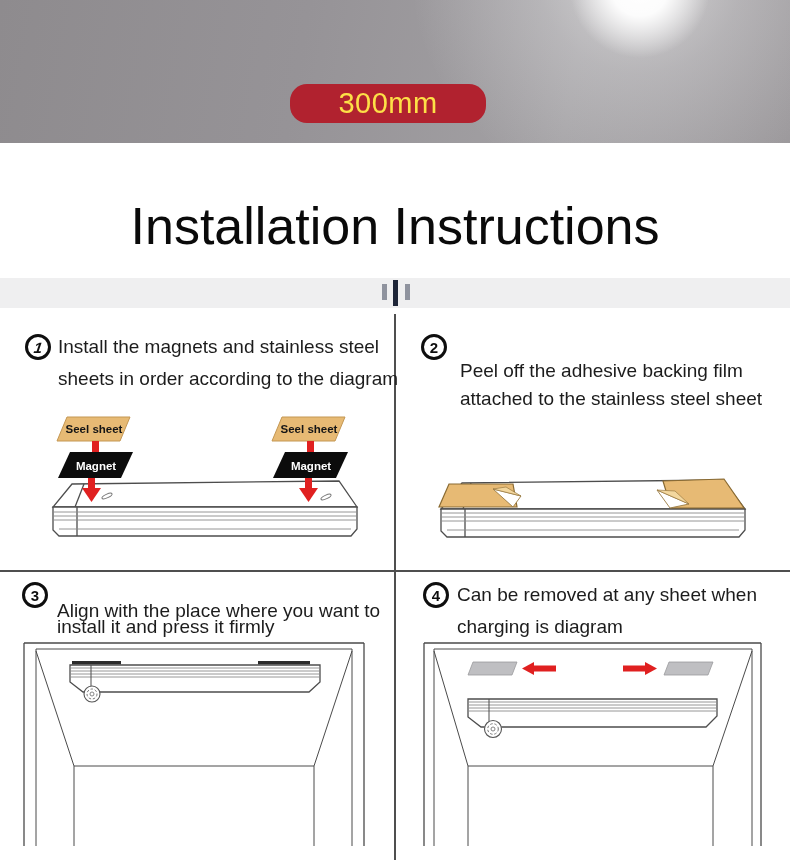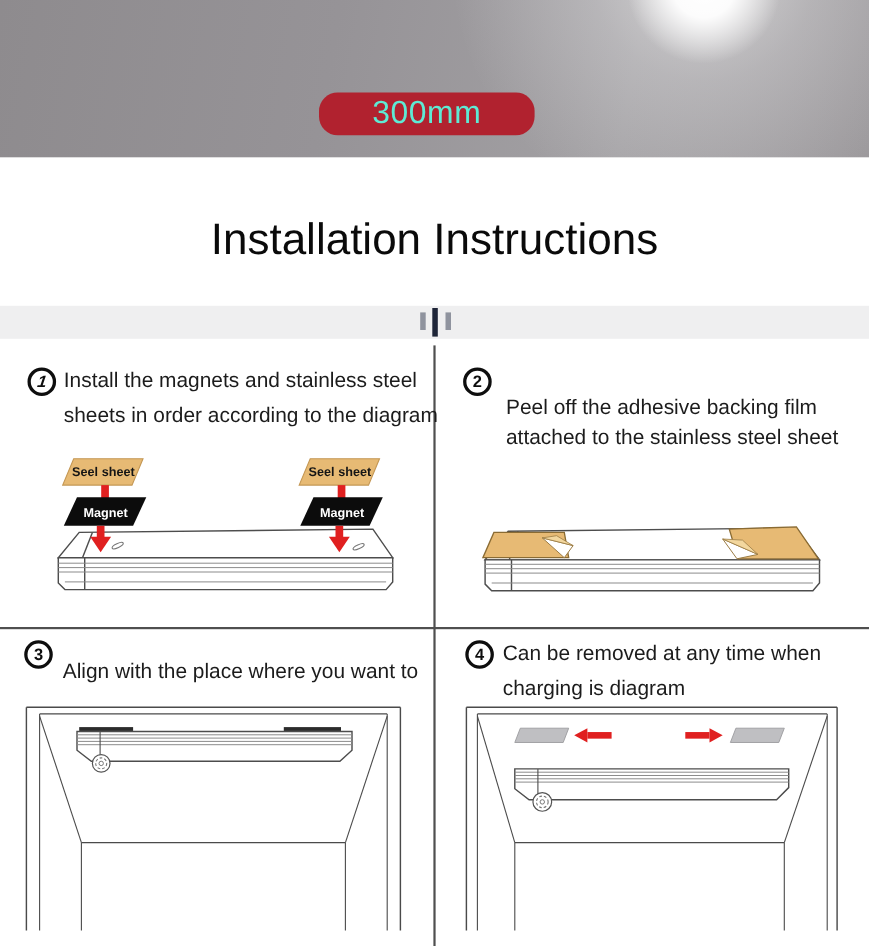--- a/index.html
+++ b/index.html
@@ -12,26 +12,26 @@
     position:absolute; left:0; top:0; width:790px; height:143px;
     background:
       radial-gradient(circle 70px at 81% -12px, #ffffff 0%, rgba(255,255,255,.95) 40%, rgba(255,255,255,0) 100%),
       radial-gradient(circle 230px at 81% -30px, rgba(255,255,255,.55) 0%, rgba(240,240,242,.28) 45%, rgba(220,220,222,0) 100%),
       linear-gradient(100deg, #8e8b8e 0%, #969397 38%, #a3a1a4 72%, #9c999c 100%);
   }
   .badge {
     position:absolute; left:290px; top:84px; width:196px; height:39px;
     background:#b1222f; border-radius:17px;
     display:flex; align-items:center; justify-content:center;
-    color:#5eead4; font-size:29px; letter-spacing:.5px;
+    color:#fde047; font-size:29px; letter-spacing:.5px;
   }
   
   .title {
     position:absolute; left:0; top:196px; width:790px;
-    text-align:center; font-size:40px; color:#0a0a0a; font-weight:400;
+    text-align:center; font-size:52px; color:#0a0a0a; font-weight:400;
   }
   
   .band { position:absolute; left:0; top:278px; width:790px; height:30px; background:#efeff0; }
   .bars { position:absolute; left:381px; top:280px; width:30px; height:30px; }
   .bars span { position:absolute; display:block; }
   .bar-l { left:1px;  top:4px; width:5px; height:16px; background:#8f939e; }
   .bar-m { left:12px; top:0;   width:5px; height:26px; background:#1e2538; }
   .bar-r { left:24px; top:4px; width:5px; height:16px; background:#8f939e; }
 
   .vdivider { position:absolute; left:394px; top:314px; width:2px; height:546px; background:#4f4f4f; }
@@ -82,25 +82,26 @@
   <div class="step-circle" style="left:421px; top:334px;">
     <span>2</span>
   </div>
   <div class="step-line" style="left:460px; top:336px;margin-top:24px;">Peel off the adhesive backing film</div>
   <div class="step-line" style="left:460px; top:368px;margin-top:20px;">attached to the stainless steel sheet</div>
 
   <div class="step-circle" style="left:22px; top:582px;">
     <span>3</span>
   </div>
   <div class="step-line" style="left:57px; top:600px;">Align with the place where you want to</div>
+  <div class="step-line" style="left:57px; top:616px;">install it and press it firmly</div>
 
   <div class="step-circle" style="left:423px; top:582px;">
     <span>4</span>
   </div>
-  <div class="step-line" style="left:457px; top:584px;">Can be removed at any time when</div>
+  <div class="step-line" style="left:457px; top:584px;">Can be removed at any sheet when</div>
   <div class="step-line" style="left:457px; top:616px;">charging is diagram</div>
 
   <svg style="left:15px; top:403px;" width="370" height="170" viewBox="0 0 370 170">
 
     <g stroke="#4d4d4d" fill="#ffffff" stroke-width="1.3">
       <path d="M57,81 L324,78 L342,104 L38,104 Z"></path>
       <path d="M38,104 L342,104 L342,126 L336,133 L44,133 L38,127 Z"></path>
       <path d="M69,81 L60,104" fill="none"></path>
       <path d="M62,104 V133" fill="none"></path>
       <g stroke="#8a8a8a" stroke-width="0.9">

